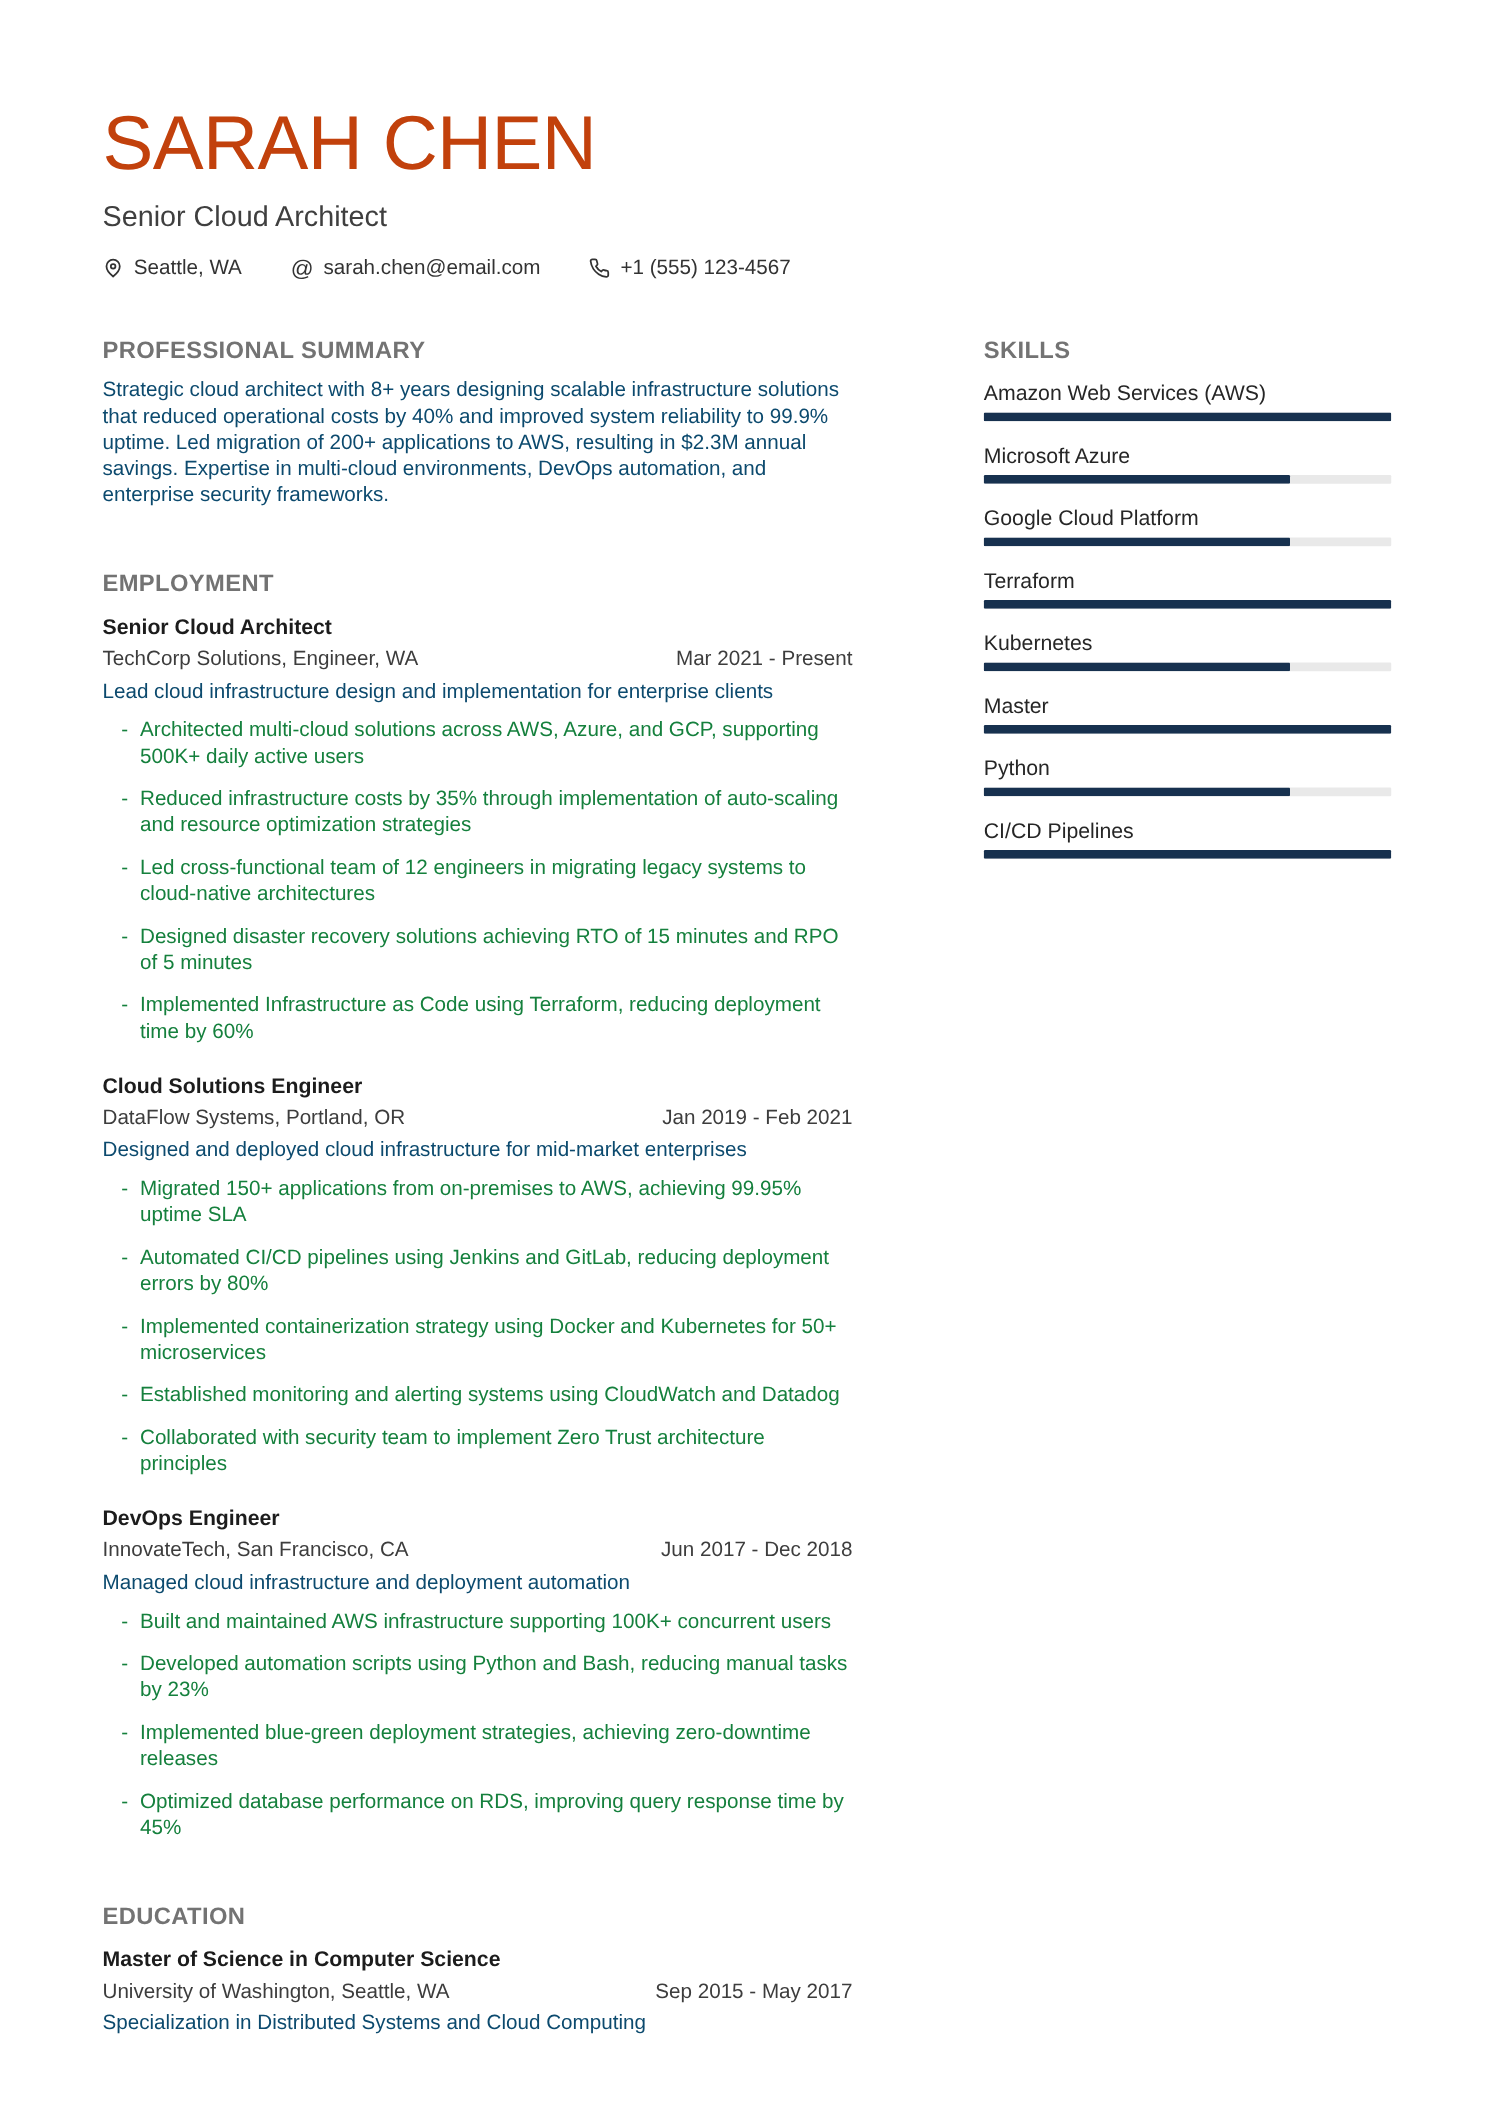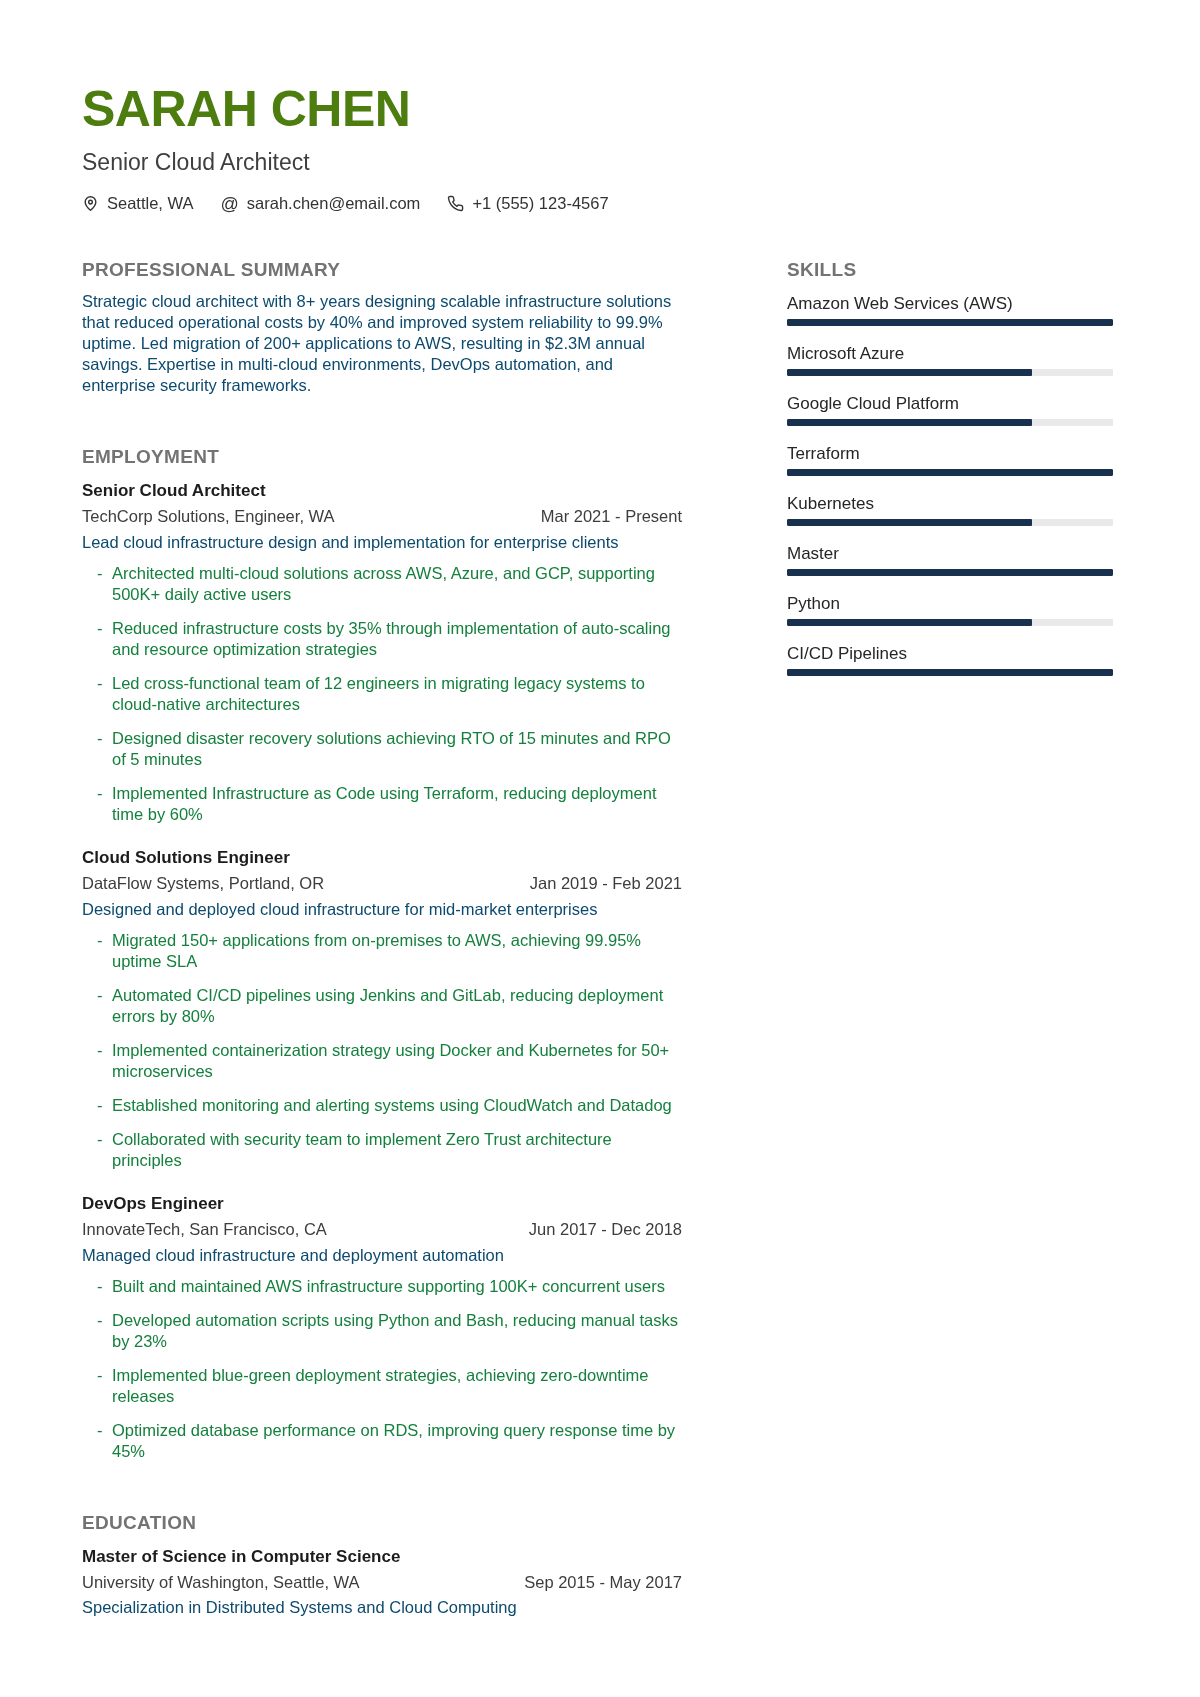--- a/index.html
+++ b/index.html
@@ -14,36 +14,36 @@
     height: 1697px;
     background: #ffffff;
     padding: 84px 87px 0 82px;
     overflow: hidden;
   }
 
   
   .resume-header { margin-bottom: 46px; }
   .person-name {
     margin: 0;
-    font-size: 50px;
-    font-weight: 700;
+    font-size: 61px;
+    font-weight: 400;
     letter-spacing: -0.5px;
-    color: #4d7c0f;
+    color: #c2410c;
     line-height: 1.0;
   }
   .person-title {
     margin-top: 15px;
     font-size: 23px;
     color: #3f3f3f;
   }
   .contact-row {
     margin-top: 18px;
     display: flex;
     align-items: center;
-    gap: 27px;
+    gap: 39px;
     font-size: 16.5px;
     color: #333333;
   }
   .contact-item { display: flex; align-items: center; gap: 8px; }
   .contact-item svg { display: block; }
   .at-glyph { font-size: 18px; color: #333; line-height: 1; }
 
   
   .columns { display: flex; align-items: flex-start; }
   .col-left  { width: 600px; flex: none; }

